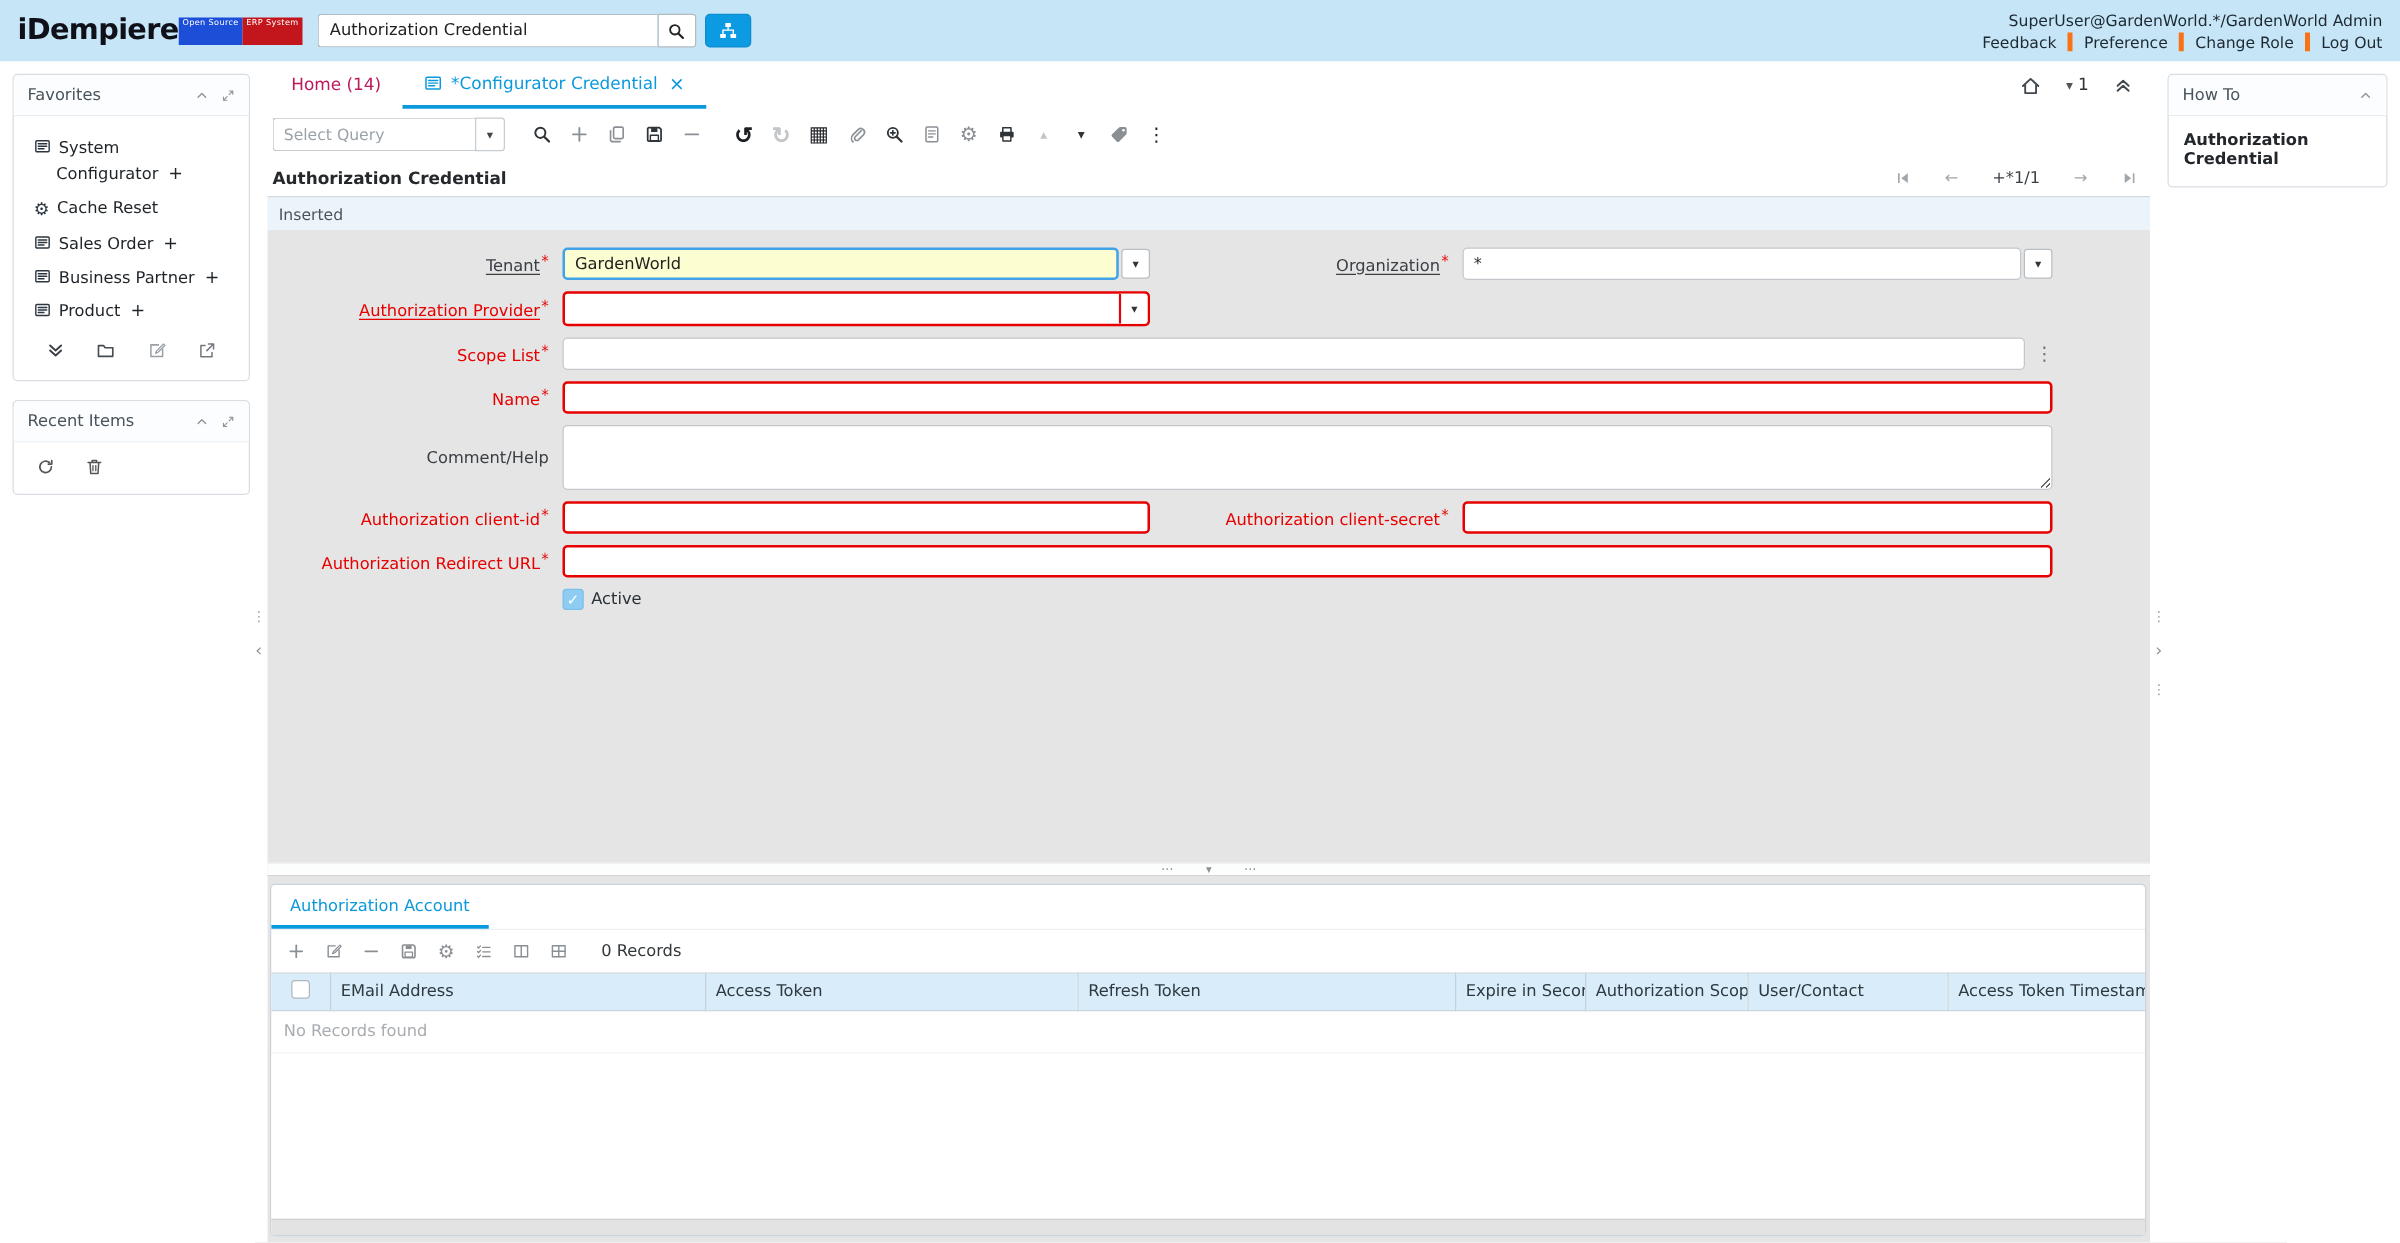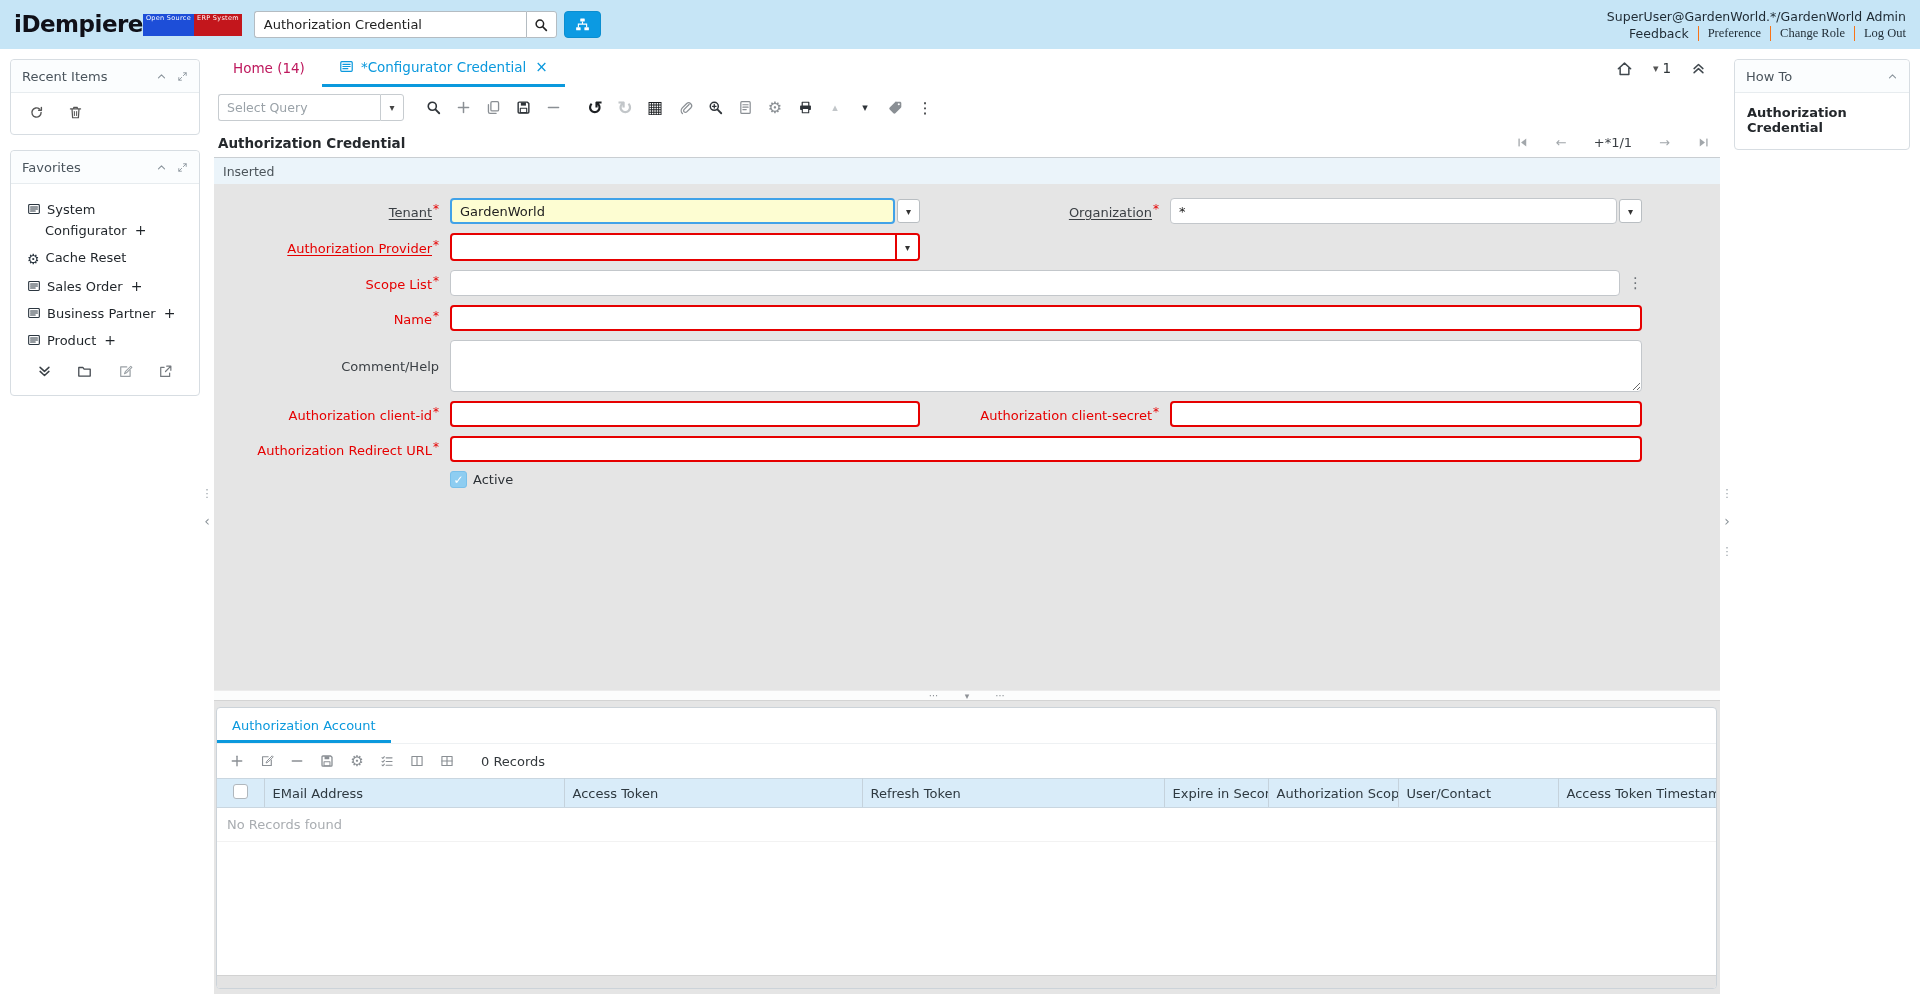--- a/index.html
+++ b/index.html
@@ -15,21 +15,21 @@
   .logo-tagline span { font-size:6.5px; color:#fff; padding:1px 3px; letter-spacing:0.3px; }
   .tag-dark { background:#1d4ed8; }
   .tag-red { background:#c3161c; }
   .searchwrap { display:flex; align-items:center; }
   .search-input { width:272px; height:27px; border:1px solid #b4bcc2; border-right:none; border-radius:3px 0 0 3px; padding:0 9px; font-size:13px; color:#222; background:#fff; outline:none; font-family:inherit; }
   .search-btn { width:31px; height:27px; background:#fff; border:1px solid #b4bcc2; border-radius:0 3px 3px 0; display:grid; place-items:center; color:#222; font-size:14px; cursor:pointer; }
   .sitemap-btn { width:37px; height:27px; margin-left:7px; background:#0c9ae2; border:1px solid #0b8ed0; border-radius:4px; display:grid; place-items:center; font-size:15px; cursor:pointer; }
   .userarea { margin-left:auto; display:flex; flex-direction:column; align-items:flex-end; gap:2px; font-size:12.5px; color:#1e2a33; }
   .userlinks { display:flex; align-items:center; }
   .userlinks a { color:#1e2a33; text-decoration:none; padding:0 9px; cursor:pointer; }
-  .userlinks a + a { border-left:1px solid #f97316;font-family:Liberation Serif, serif; }
+  .userlinks a + a { border-left:4px solid #f97316; }
   .userlinks a:last-child { padding-right:0; }
 
   
   .layout { display:flex; height:945px; }
 
   
   .left-side { width:200px; padding:10px 0 0 10px; }
   .panel { border:1px solid #d7dde2; border-radius:4px; background:#fff; margin-bottom:15px; }
   .panel-header { display:flex; align-items:center; padding:9px 11px 8px; background:#fbfdfe; border-bottom:1px solid #e7ecef; border-radius:4px 4px 0 0; color:#4a545c; font-size:13px; }
   .panel-header .ph-title { flex:1; }
@@ -176,50 +176,20 @@
       <a>Preference</a>
       <a>Change Role</a>
       <a>Log Out</a>
     </span>
   </div>
 </header>
 
 <div class="layout">
 
   <aside class="left-side">
-    <div class="panel">
-      <div class="panel-header">
-        <span class="ph-title">Recent Items</span>
-        <span class="ph-btn icon">
-            <svg viewBox="0 0 16 16" fill="none" stroke="currentColor" stroke-width="1.4" stroke-linecap="round" stroke-linejoin="round">
-              <path d="M3.6 10L8 5.6 12.4 10" stroke-width="1.6"></path>
-            </svg>
-          </span>
-        <span class="ph-btn icon">
-            <svg viewBox="0 0 16 16" fill="none" stroke="currentColor" stroke-width="1.4" stroke-linecap="round" stroke-linejoin="round">
-              <path d="M9.6 2.6h3.8v3.8M13.2 2.8L9.2 6.8M6.4 13.4H2.6V9.6M2.8 13.2l4-4" stroke-width="1.3"></path>
-            </svg>
-          </span>
-      </div>
-      <div class="recent-body">
-        <span class="rbtn icon">
-            <svg viewBox="0 0 16 16" fill="none" stroke="currentColor" stroke-width="1.4" stroke-linecap="round" stroke-linejoin="round">
-              <path d="M12.9 8a4.9 4.9 0 1 1-1.7-3.7" stroke-width="1.5"></path>
-              <path d="M13.2 2.7v2.9h-2.9" stroke-width="1.5"></path>
-            </svg>
-          </span>
-        <span class="rbtn icon">
-            <svg viewBox="0 0 16 16" fill="none" stroke="currentColor" stroke-width="1.4" stroke-linecap="round" stroke-linejoin="round">
-              <path d="M2.6 4.2h10.8M6.1 4V2.6h3.8V4M4.3 4.4l.6 9.2h6.2l.6-9.2" stroke-width="1.3"></path>
-              <line x1="6.8" y1="6.9" x2="6.8" y2="11.3" stroke-width="1.1"></line>
-              <line x1="9.2" y1="6.9" x2="9.2" y2="11.3" stroke-width="1.1"></line>
-            </svg>
-          </span>
-      </div>
-    </div>
     <div class="panel">
       <div class="panel-header">
         <span class="ph-title">Favorites</span>
         <span class="ph-btn icon">
             <svg viewBox="0 0 16 16" fill="none" stroke="currentColor" stroke-width="1.4" stroke-linecap="round" stroke-linejoin="round">
               <path d="M3.6 10L8 5.6 12.4 10" stroke-width="1.6"></path>
             </svg>
           </span>
         <span class="ph-btn icon">
             <svg viewBox="0 0 16 16" fill="none" stroke="currentColor" stroke-width="1.4" stroke-linecap="round" stroke-linejoin="round">
@@ -272,20 +242,50 @@
             </span>
           <span class="fbtn icon" style="color:#74797e">
               <svg viewBox="0 0 16 16" fill="none" stroke="currentColor" stroke-width="1.4" stroke-linecap="round" stroke-linejoin="round">
                 <path d="M12.4 9.6v3.6H2.9V3.7h3.6" stroke-width="1.3"></path>
                 <path d="M9.3 2.3h4.4v4.4M13.4 2.6L8 8" stroke-width="1.3"></path>
               </svg>
             </span>
         </div>
       </div>
     </div>
+    <div class="panel">
+      <div class="panel-header">
+        <span class="ph-title">Recent Items</span>
+        <span class="ph-btn icon">
+            <svg viewBox="0 0 16 16" fill="none" stroke="currentColor" stroke-width="1.4" stroke-linecap="round" stroke-linejoin="round">
+              <path d="M3.6 10L8 5.6 12.4 10" stroke-width="1.6"></path>
+            </svg>
+          </span>
+        <span class="ph-btn icon">
+            <svg viewBox="0 0 16 16" fill="none" stroke="currentColor" stroke-width="1.4" stroke-linecap="round" stroke-linejoin="round">
+              <path d="M9.6 2.6h3.8v3.8M13.2 2.8L9.2 6.8M6.4 13.4H2.6V9.6M2.8 13.2l4-4" stroke-width="1.3"></path>
+            </svg>
+          </span>
+      </div>
+      <div class="recent-body">
+        <span class="rbtn icon">
+            <svg viewBox="0 0 16 16" fill="none" stroke="currentColor" stroke-width="1.4" stroke-linecap="round" stroke-linejoin="round">
+              <path d="M12.9 8a4.9 4.9 0 1 1-1.7-3.7" stroke-width="1.5"></path>
+              <path d="M13.2 2.7v2.9h-2.9" stroke-width="1.5"></path>
+            </svg>
+          </span>
+        <span class="rbtn icon">
+            <svg viewBox="0 0 16 16" fill="none" stroke="currentColor" stroke-width="1.4" stroke-linecap="round" stroke-linejoin="round">
+              <path d="M2.6 4.2h10.8M6.1 4V2.6h3.8V4M4.3 4.4l.6 9.2h6.2l.6-9.2" stroke-width="1.3"></path>
+              <line x1="6.8" y1="6.9" x2="6.8" y2="11.3" stroke-width="1.1"></line>
+              <line x1="9.2" y1="6.9" x2="9.2" y2="11.3" stroke-width="1.1"></line>
+            </svg>
+          </span>
+      </div>
+    </div>
   </aside>
 
   <div class="vsplit">
     <span class="vgrip dots" style="top:438px">⋮</span>
     <span class="vgrip chev" style="top:464px">‹</span>
   </div>
 
   <main class="center">
 
     <div class="tabrow">

